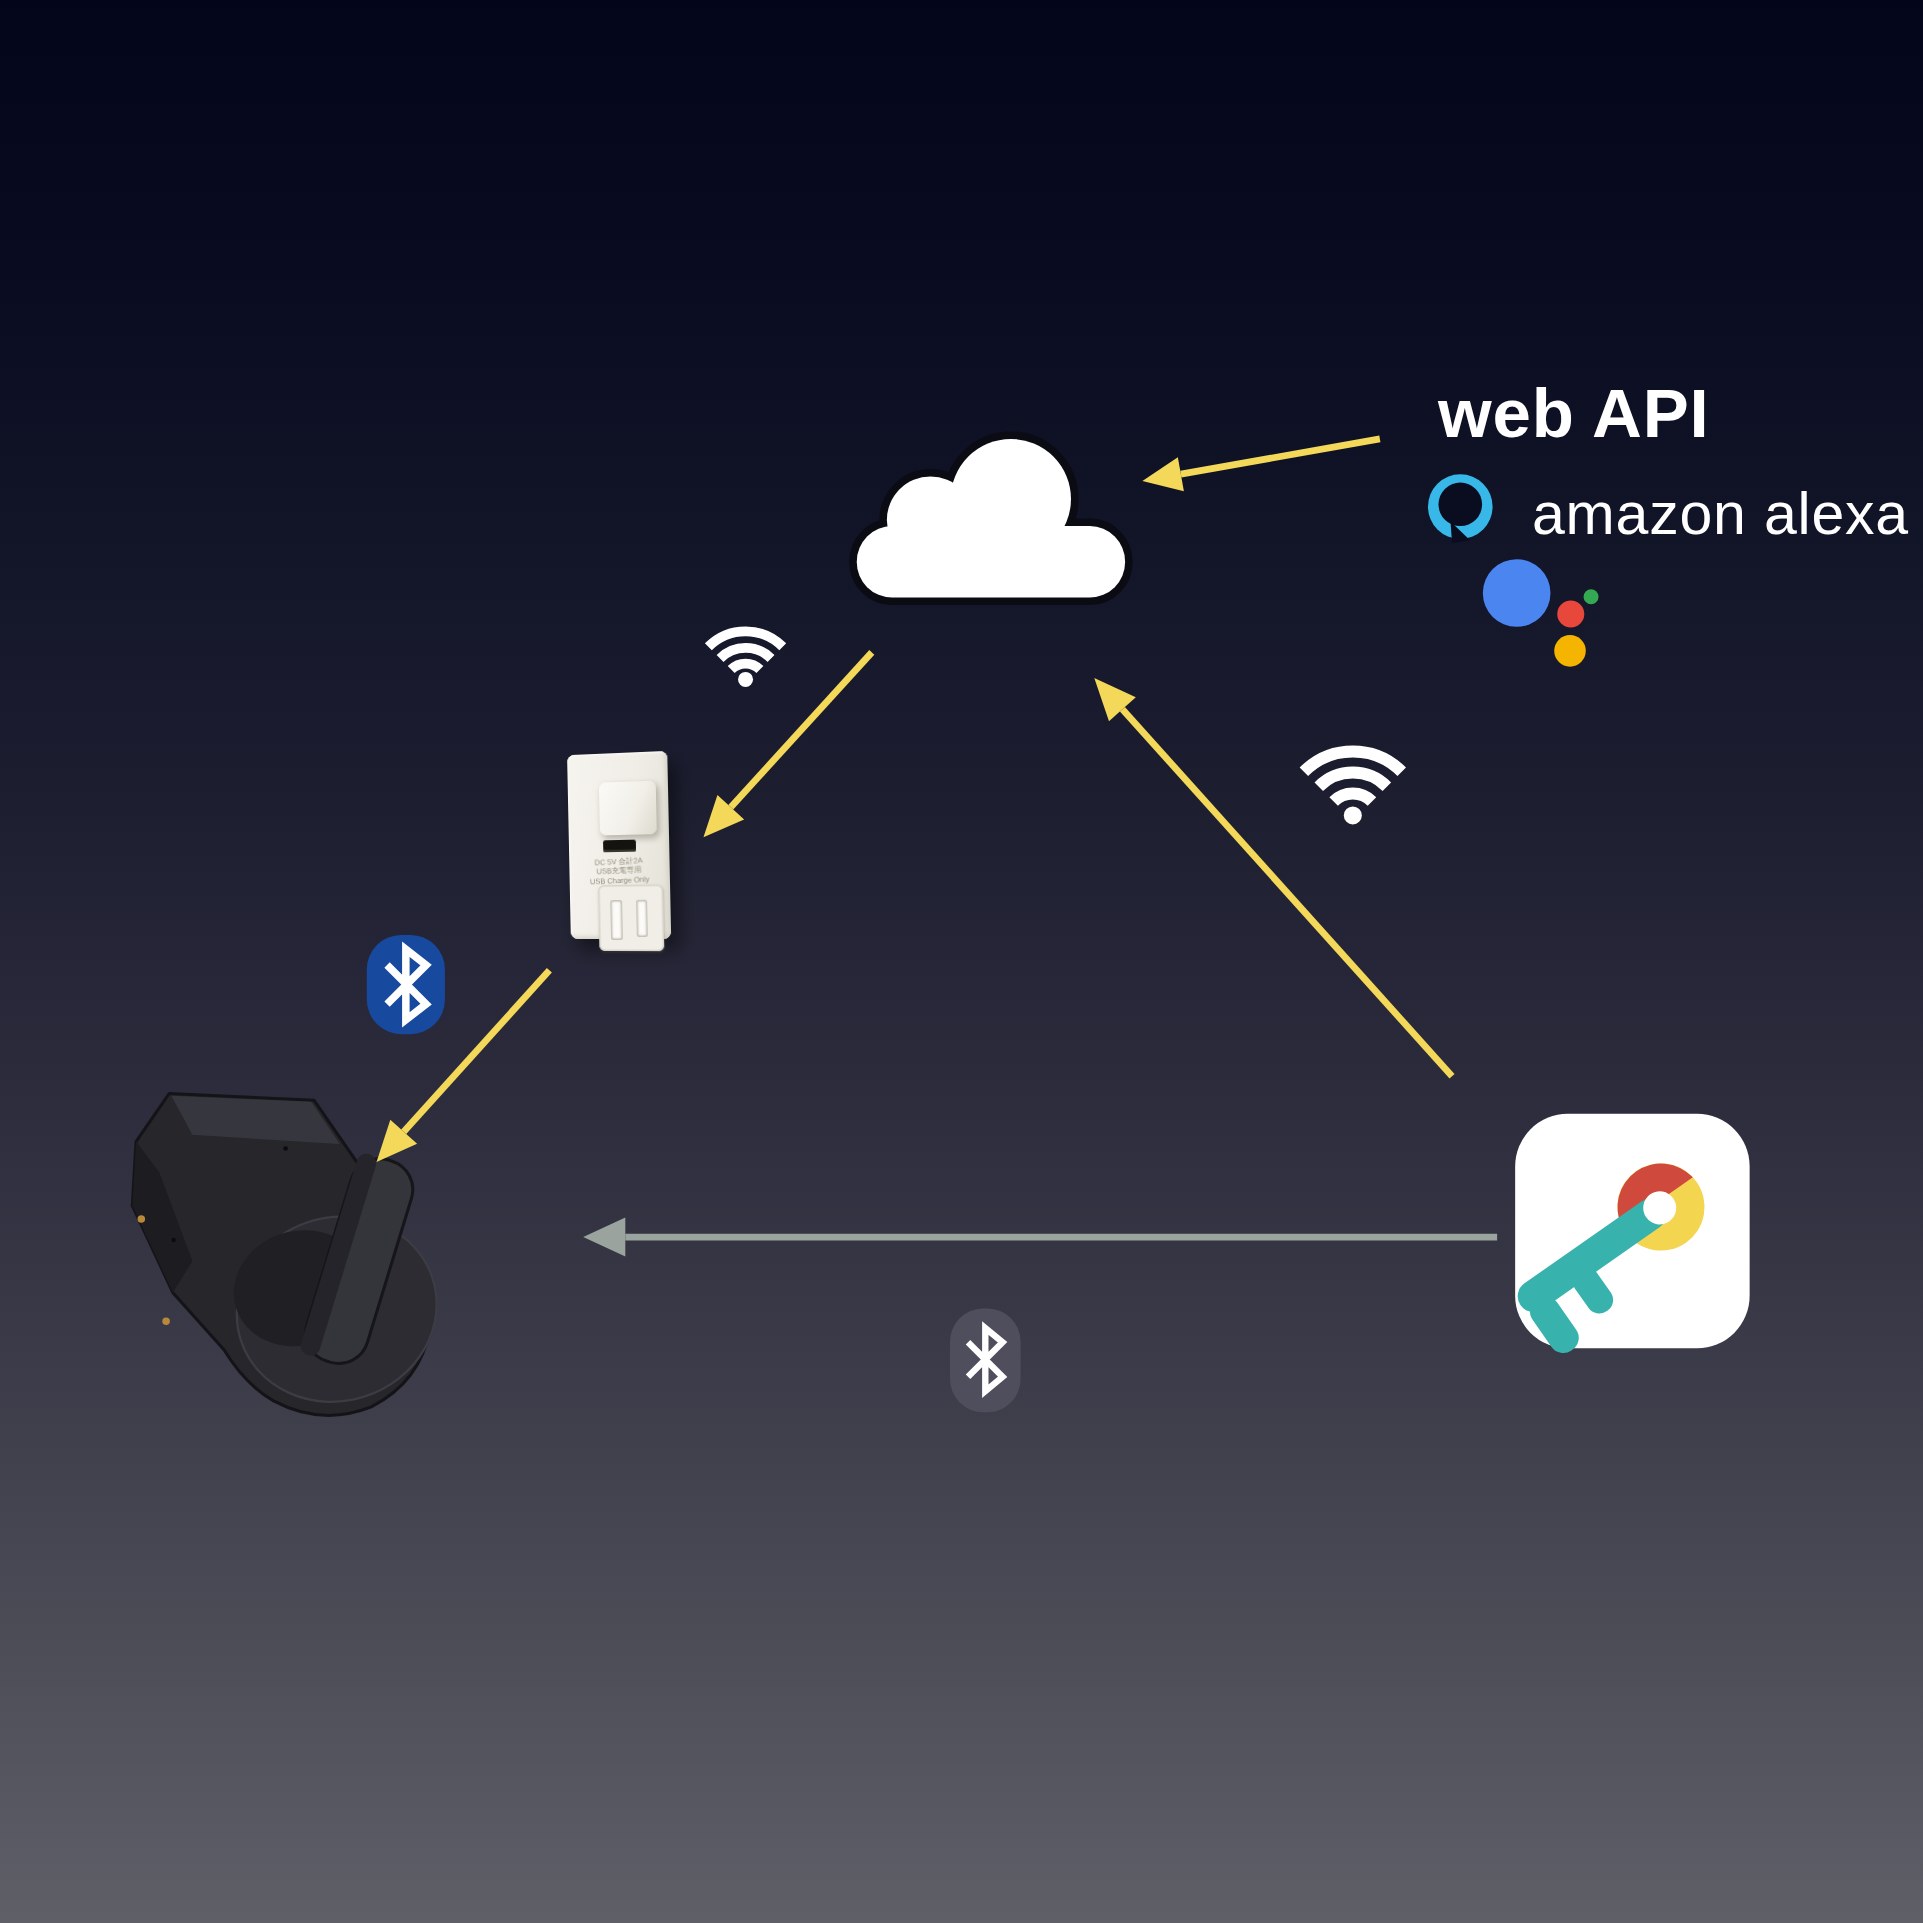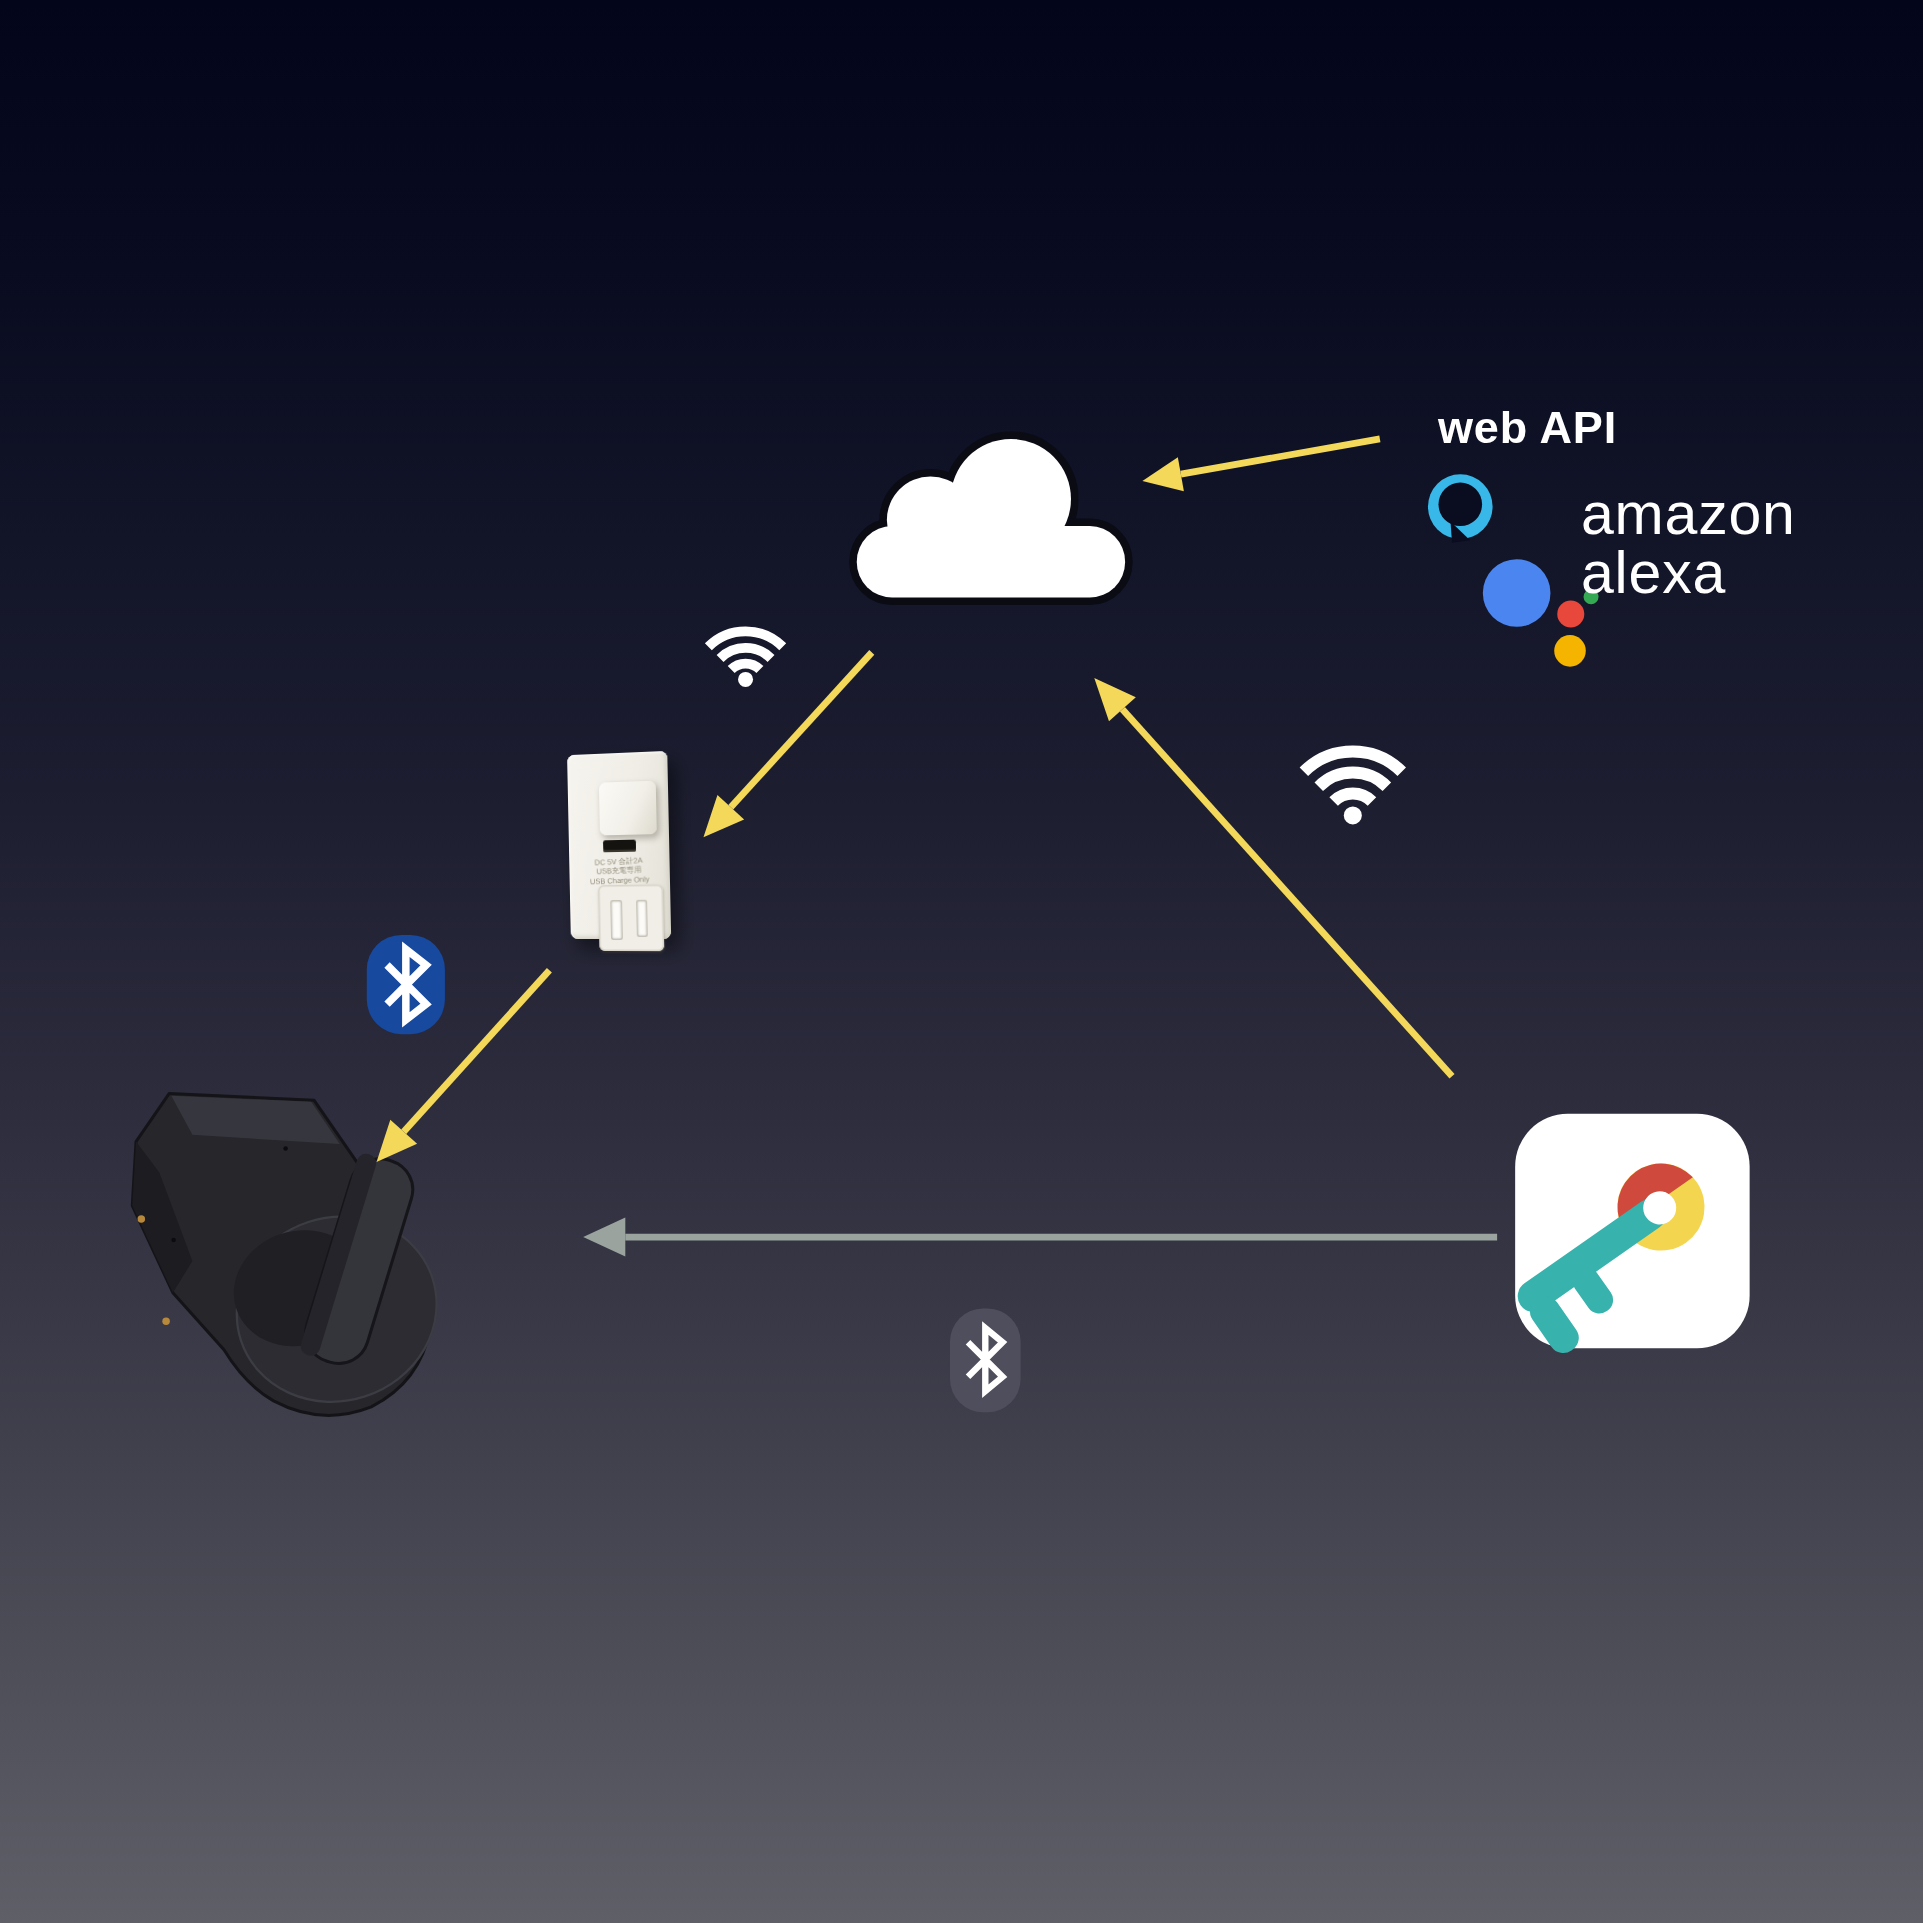--- a/index.html
+++ b/index.html
@@ -8,25 +8,25 @@
     font-family:"Liberation Sans", sans-serif;
     background:linear-gradient(180deg,
       var(--bg-top) 0%, #090b20 14%, #121428 28%, #1d1e30 42%,
       #2b2b3c 56%, #3a3a48 70%, #4c4c57 85%, var(--bg-bottom) 100%);
   }
   .abs{position:absolute;}
   svg{position:absolute;left:0;top:0;}
 
   
   .web-api{
-    left:1438px;top:379px;font-size:45px;font-weight:600;color:#ffffff;
-    line-height:1;letter-spacing:0.8px;margin-top:26px;
+    left:1438px;top:379px;font-size:69px;font-weight:600;color:#ffffff;
+    line-height:1;letter-spacing:0.8px;
   }
   .amazon-alexa{
-    left:1581px;top:485px;font-size:59px;font-weight:400;color:#ffffff;
+    left:1532px;top:485px;font-size:59px;font-weight:400;color:#ffffff;
     line-height:1;letter-spacing:0.8px;
   }
 
   
   .cloud-o{fill:#ffffff;stroke:var(--cloud-outline);stroke-width:20px;}
   .cloud-f{fill:#ffffff;}
   .wifi-arc{fill:none;stroke:#ffffff;}
   .wifi-dot{fill:#ffffff;}
   .alexa-ring{fill:var(--alexa-cyan);}
   .alexa-bubble{fill:#0a0c20;}

